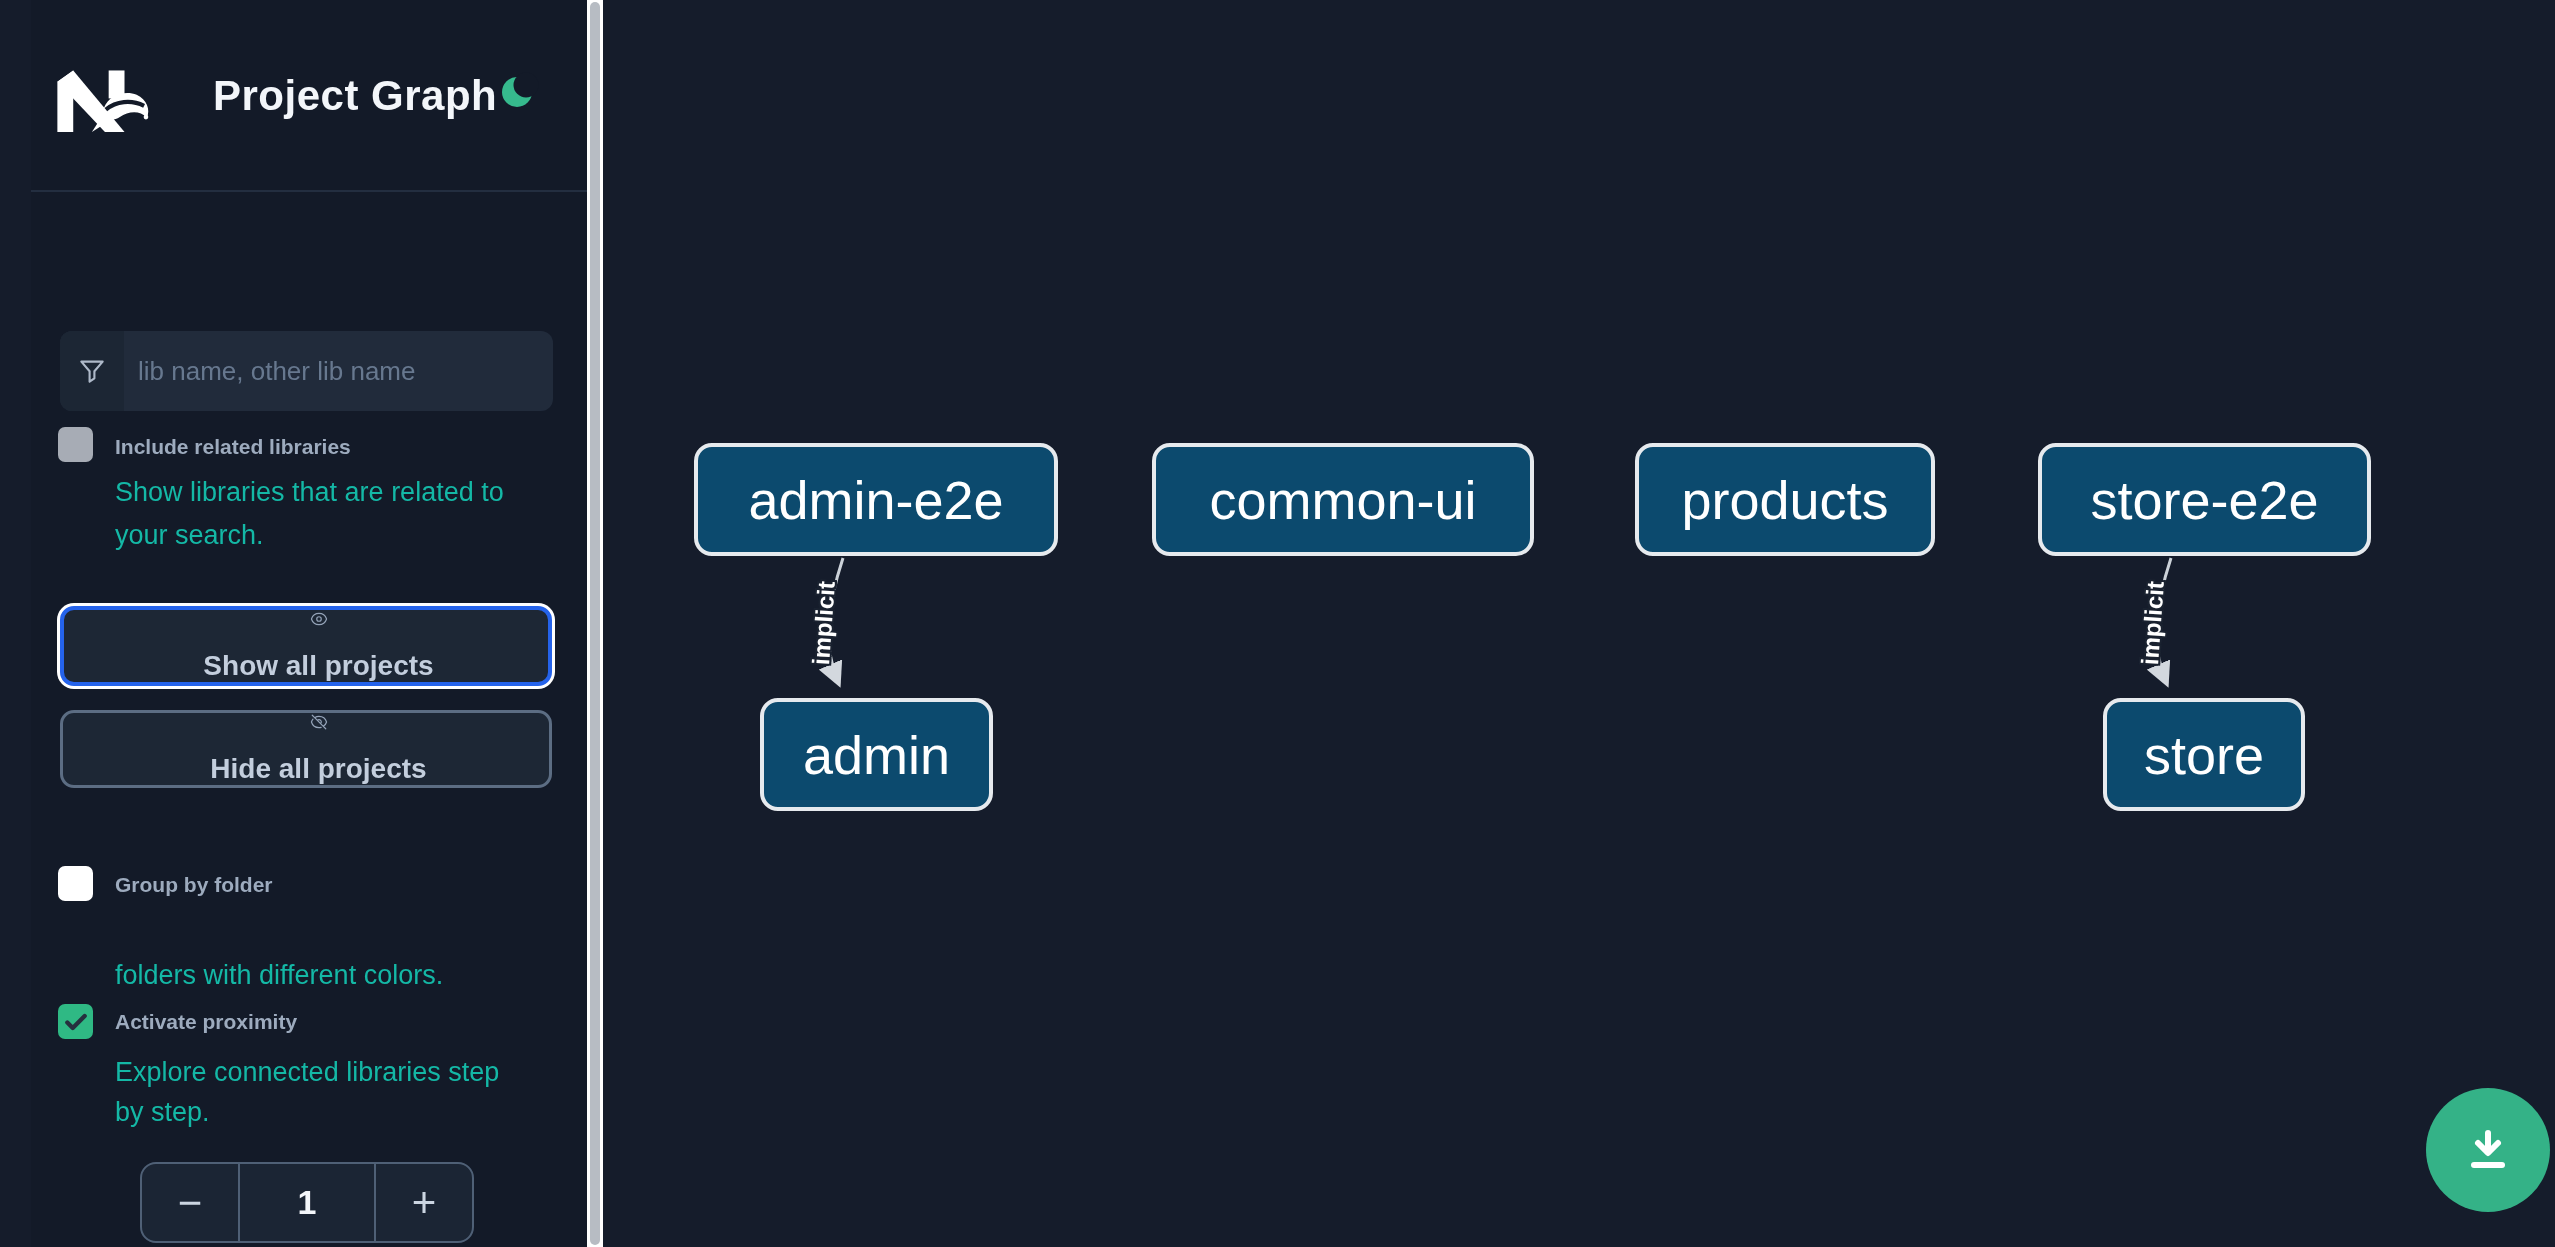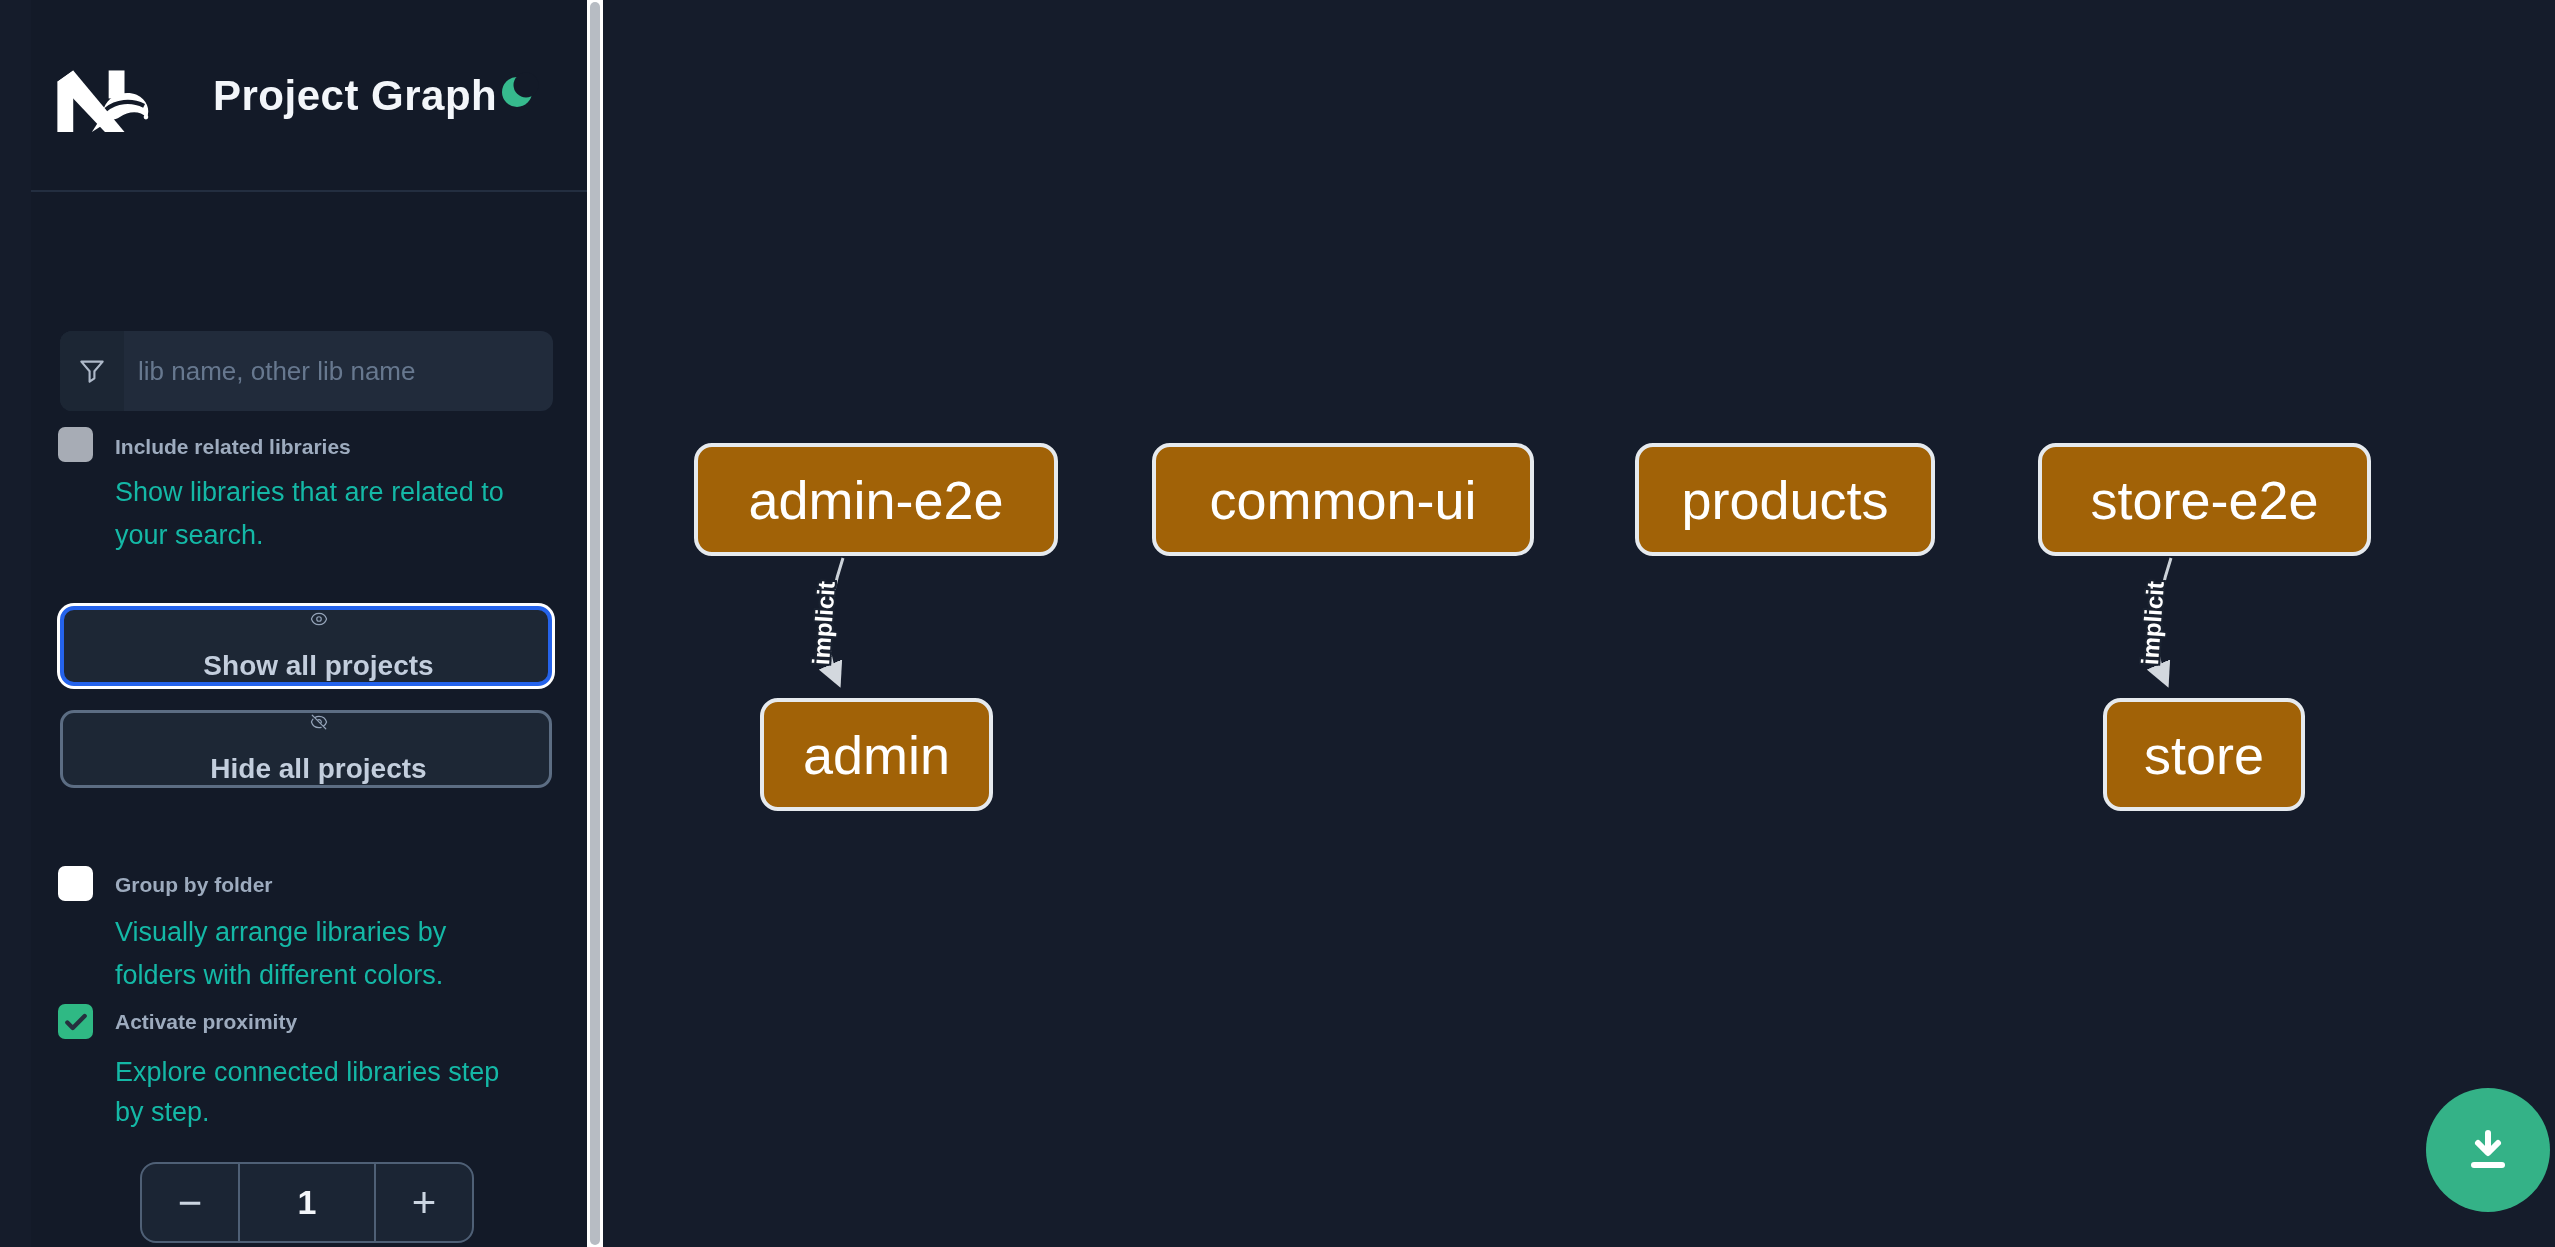--- a/index.html
+++ b/index.html
@@ -58,21 +58,21 @@
 
   
   .sb-scrollbar { position:absolute; right:0; top:0; width:16px; height:1247px; background:#ffffff; }
   .sb-thumb { position:absolute; left:3px; top:2px; width:10px; height:1243px;
               background:#b7bcc3; border-radius:6px; cursor:pointer; }
 
   
   #canvas { position:relative; width:1983px; height:1247px; background:#151c2b; overflow:hidden; }
   #edges-svg { position:absolute; left:0; top:0; }
 
-  .node { position:absolute; height:113px; background:#a16207; border:4px solid #e6eaee;
+  .node { position:absolute; height:113px; background:#0c4a6e; border:4px solid #e6eaee;
           border-radius:18px; display:flex; align-items:center; justify-content:center;
           color:#ffffff; font-size:54px; cursor:pointer; }
 
   .edge-label { position:absolute; transform:translate(-50%,-50%) rotate(-86deg);
                 color:#ffffff; font-size:24px; font-weight:600; white-space:nowrap;
                 text-shadow:2px 0 0 #1a2230,-2px 0 0 #1a2230,0 2px 0 #1a2230,0 -2px 0 #1a2230,
                             2px 2px 0 #1a2230,-2px -2px 0 #1a2230,2px -2px 0 #1a2230,-2px 2px 0 #1a2230; }
 
   .fab { position:absolute; left:1823px; top:1088px; width:124px; height:124px; border-radius:50%;
          background:#34b287; border:none; display:flex; align-items:center; justify-content:center;
@@ -133,21 +133,20 @@
 
     <button class="sb-button" id="hide-all-btn">
       <svg width="38" height="38" viewBox="0 0 24 24" fill="none" stroke="#94a3b8" stroke-width="1.6" stroke-linecap="round" stroke-linejoin="round">
         <path d="M3.98 8.22A10.5 10.5 0 001.93 12c1.29 4.34 5.31 7.5 10.07 7.5.99 0 1.95-.14 2.86-.4M6.23 6.23A10.45 10.45 0 0112 4.5c4.76 0 8.77 3.16 10.07 7.5a10.52 10.52 0 01-4.3 5.77M6.23 6.23L3 3m3.23 3.23l3.65 3.65m7.89 7.89L21 21m-3.23-3.23l-3.65-3.65m0 0a3 3 0 10-4.24-4.24m4.24 4.24L9.88 9.88"></path>
       </svg>
       <span>Hide all projects</span>
     </button>
 
     <div class="checkbox cb-white" style="top:866px;"></div>
     <div class="opt-label" style="top:871px;">Group by folder</div>
-    <div class="opt-desc" style="top:911px;">Visually arrange libraries by</div>
     <div class="opt-desc" style="top:954px;">folders with different colors.</div>
 
     <div class="checkbox cb-green" style="top:1004px;">
       <svg width="26" height="26" viewBox="0 0 24 24" fill="none" stroke="#26303e" stroke-width="4" stroke-linecap="round" stroke-linejoin="round">
         <path d="M4 12.5l5 5L20 6.5"></path>
       </svg>
     </div>
     <div class="opt-label" style="top:1008px;">Activate proximity</div>
     <div class="opt-desc" style="top:1051px;">Explore connected libraries step</div>
     <div class="opt-desc" style="top:1091px;">by step.</div>

